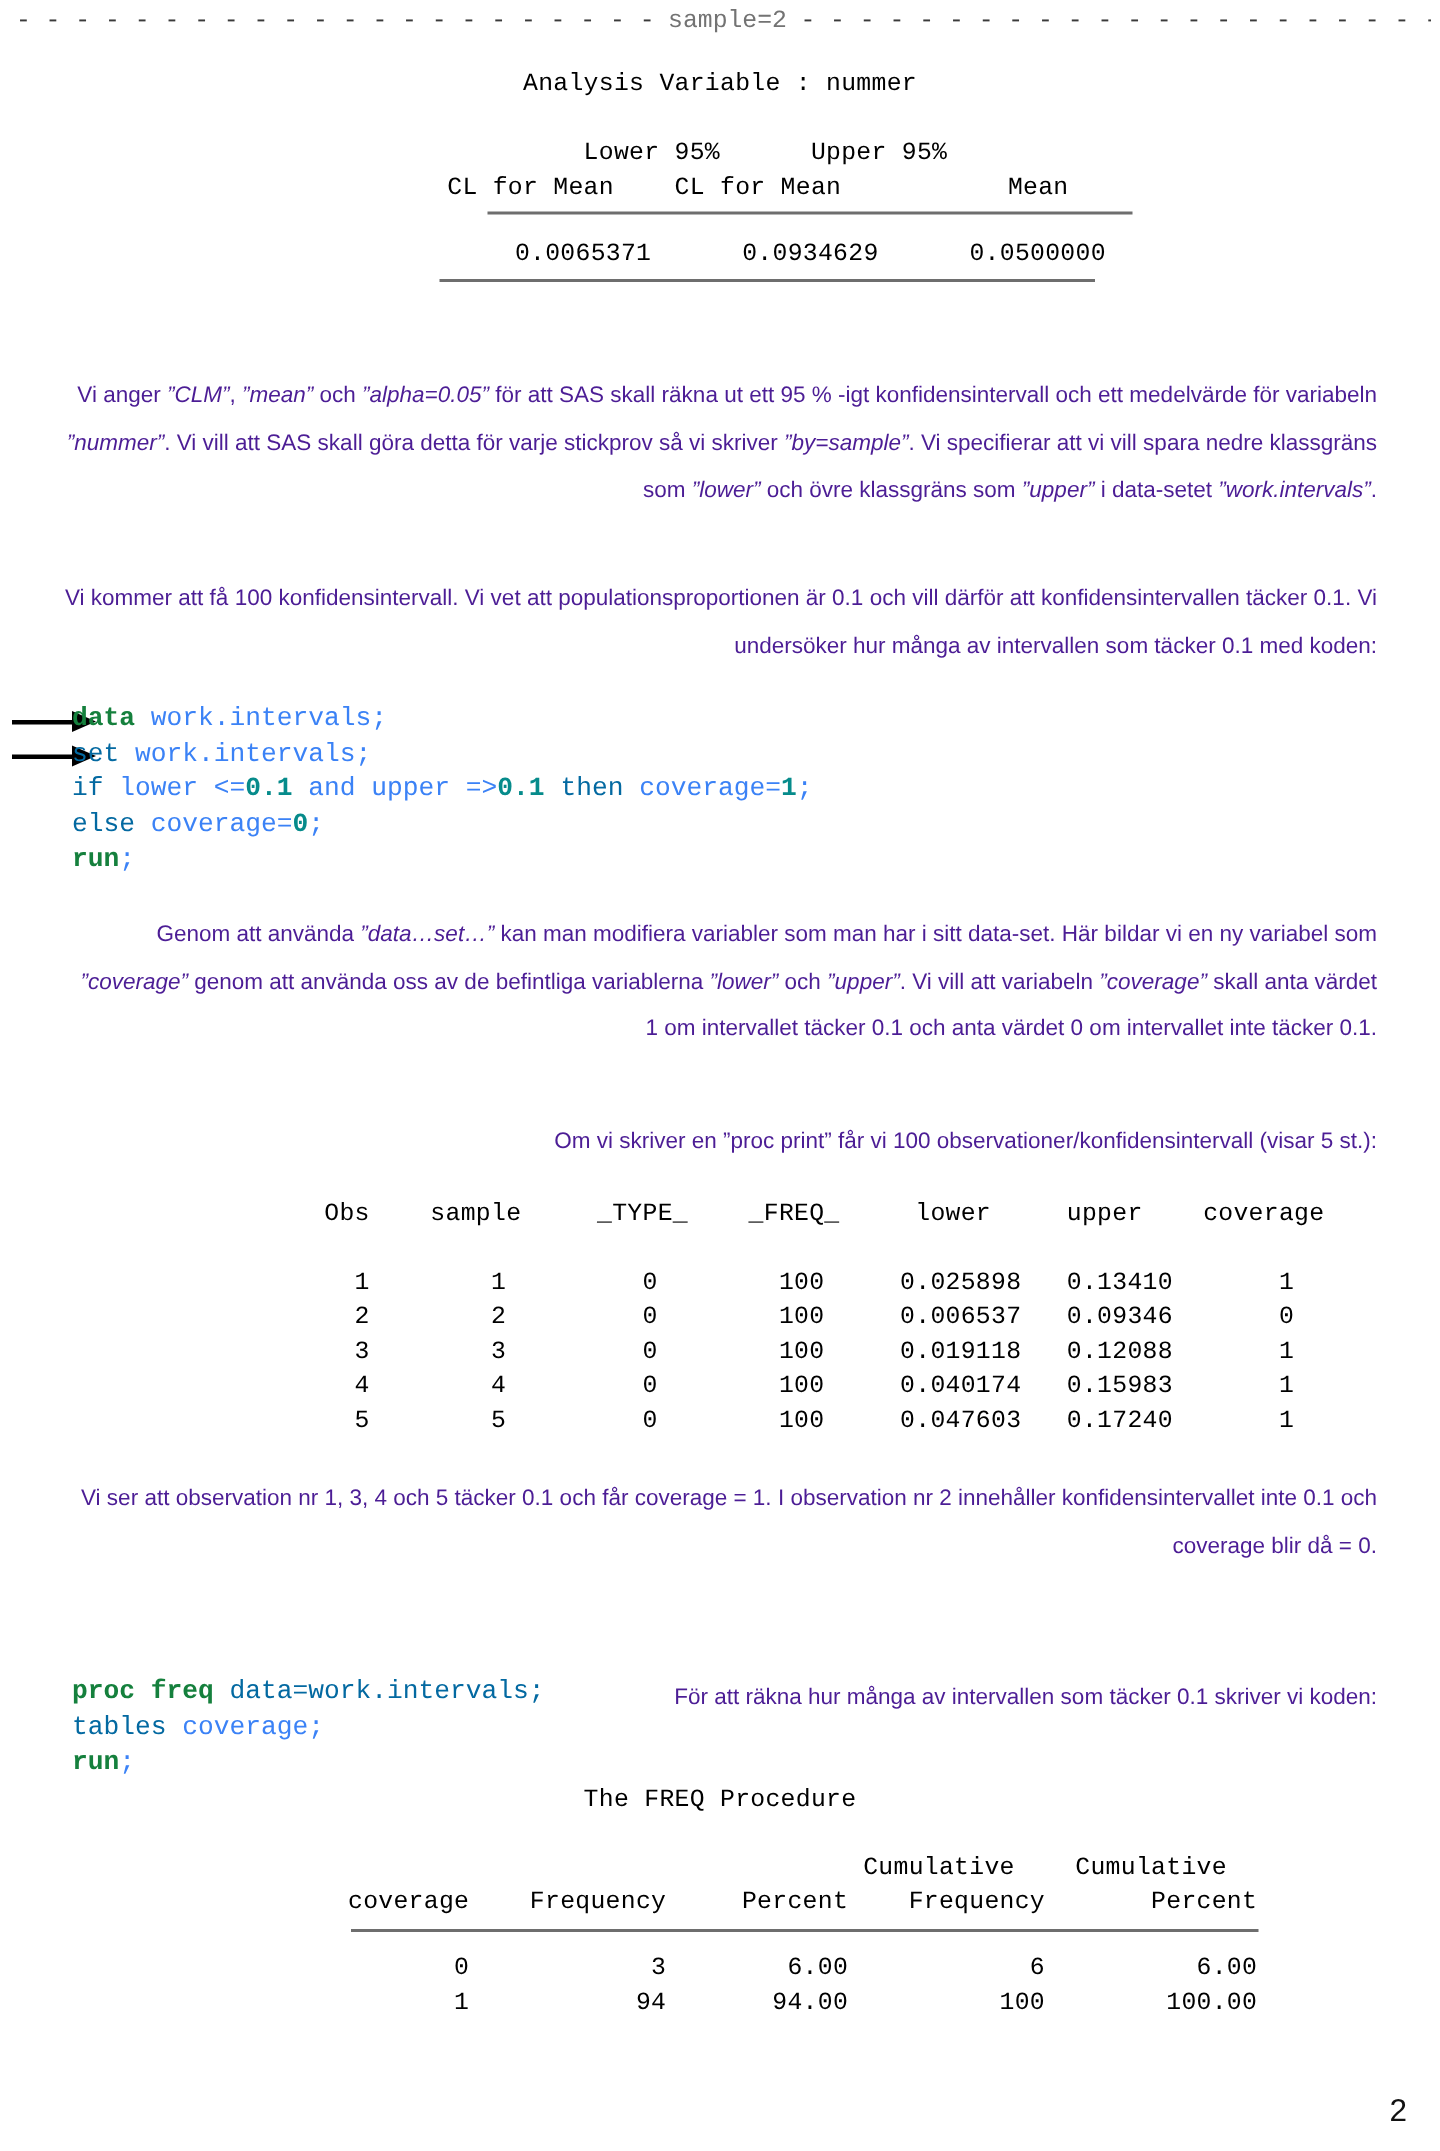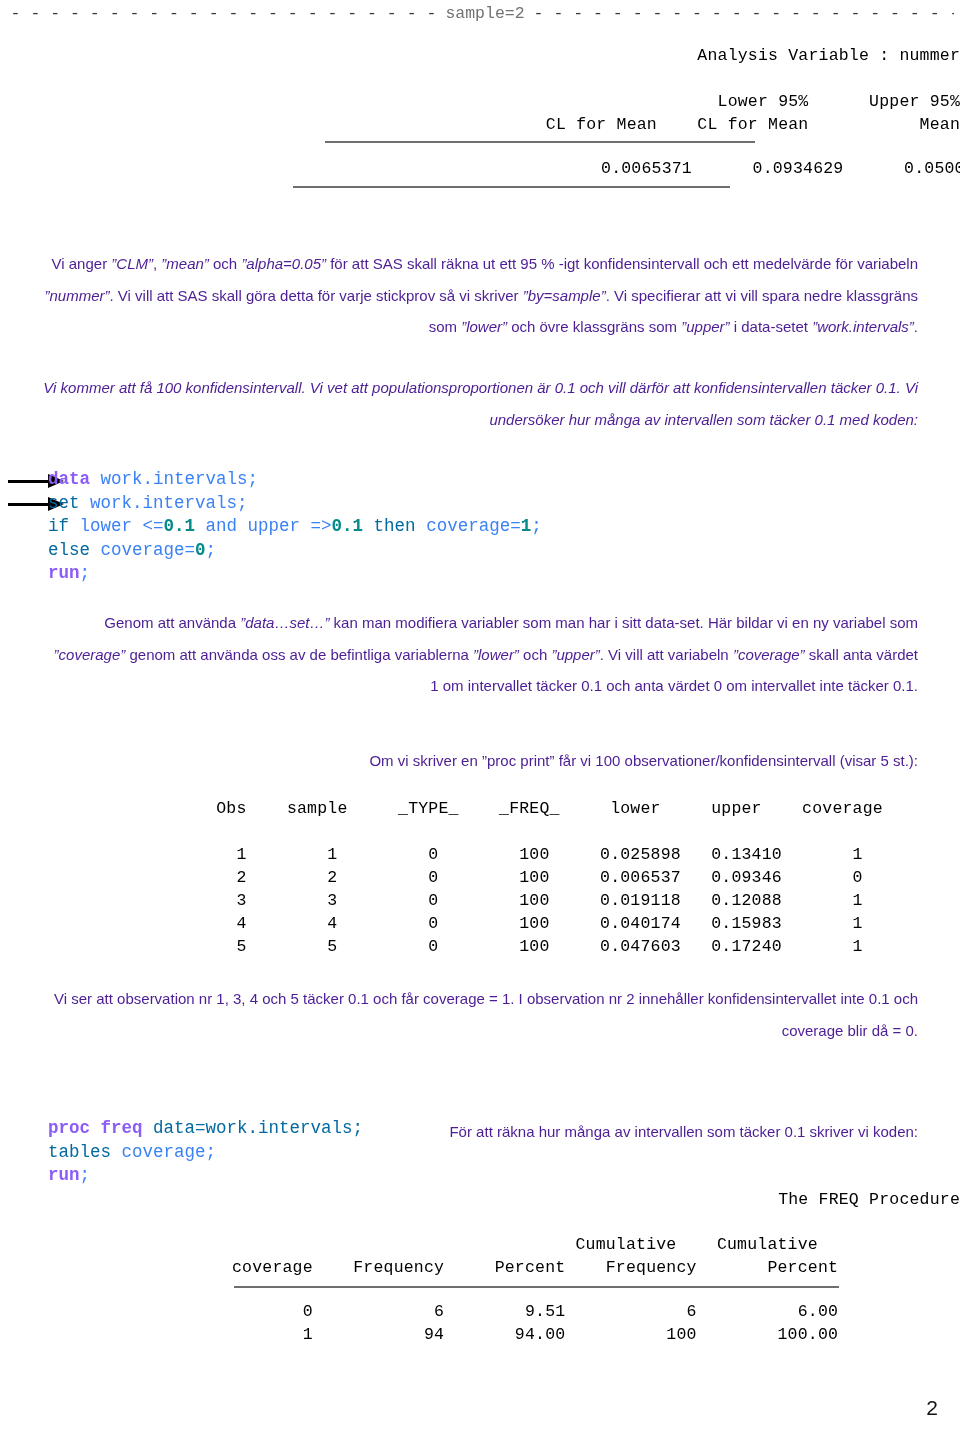--- a/index.html
+++ b/index.html
@@ -55,21 +55,21 @@
   .banner .sample-label {
     font-family: "Liberation Mono", "DejaVu Sans Mono", monospace;
     font-size: 16.5px;
     padding: 0 9px;
     color: #737373;
     white-space: pre;
   }
 
   
   .center-line {
-    text-align: right;
+    text-align: center;
   }
   .sasblock {
     position: absolute;
     left: 0;
     width: 960px;
   }
 
   
   .rule {
     position: absolute;
@@ -89,21 +89,21 @@
   .para i { font-style: italic; }
 
   
   .code {
     position: absolute;
     font-family: "Liberation Mono", "DejaVu Sans Mono", monospace;
     font-size: 17.5px;
     line-height: 23.5px;
     white-space: pre;
   }
-  .kw   { color: #8b5cf6; font-weight: bold; }
+  .kw   { color: #15803d; font-weight: bold; }
   .kw2  { color: #0369a1; }
   .plain{ color: #3b82f6; }
   .num  { color: #068b8b; font-weight: bold; text-align: center; }
 
   
   .arrow {
     position: absolute;
     width: 58px;
     height: 14px;
   }
@@ -149,21 +149,21 @@
   <div class="sasblock mono center-line" style="top:113px;">     CL for Mean    CL for Mean           Mean</div>
 
   <div class="rule" style="left:325px; top:141px; width:430px;"></div>
 
   <div class="sasblock mono center-line" style="top:157px;padding-left:35px;">     0.0065371      0.0934629      0.0500000</div>
 
   <div class="rule" style="left:293px; top:186px; width:437px;"></div>
 
   <div class="para" id="para1" style="left:43px; top:248px; width:875px;"><span>Vi anger </span><i>”CLM”</i><span>, </span><i>”mean”</i><span> och </span><i>”alpha=0.05”</i><span> för att SAS skall räkna ut ett 95 % -igt konfidensintervall och ett medelvärde för variabeln </span><i>”nummer”</i><span>. Vi vill att SAS skall göra detta för varje stickprov så vi skriver </span><i>”by=sample”</i><span>. Vi specifierar att vi vill spara nedre klassgräns som </span><i>”lower”</i><span> och övre klassgräns som </span><i>”upper”</i><span> i data-setet </span><i>”work.intervals”</i><span>.</span></div>
 
-  <div class="para" id="para2" style="left:43px; top:372px; width:875px;font-style:italic;"><span>Vi kommer att få 100 konfidensintervall. Vi vet att populationsproportionen är 0.1 och vill därför att konfidensintervallen täcker 0.1. Vi undersöker hur många av intervallen som täcker 0.1 med koden:</span></div>
+  <div class="para" id="para2" style="left:43px; top:383px; width:875px;"><span>Vi kommer att få 100 konfidensintervall. Vi vet att populationsproportionen är 0.1 och vill därför att konfidensintervallen täcker 0.1. Vi undersöker hur många av intervallen som täcker 0.1 med koden:</span></div>
 
   <div class="arrow" style="left:8px; top:474px;">
     <span class="shaft"></span>
     <span class="head"></span>
   </div>
   <div class="arrow" style="left:8px; top:497px;">
     <span class="shaft"></span>
     <span class="head"></span>
   </div>
 
@@ -183,17 +183,17 @@
 
   <div class="code" id="code2" style="left:48px; top:1117px;"><div><span class="kw">proc freq</span><span class="plain"> </span><span class="kw2">data=work.intervals;</span></div><div><span class="kw2">tables</span><span class="plain"> coverage;</span></div><div><span class="kw">run</span><span class="plain">;</span></div></div>
 
   <div class="sasblock mono center-line" style="top:1188px;">The FREQ Procedure</div>
 
   <div class="mono" style="position:absolute; left:232px; top:1256px;">coverage    Frequency     Percent    Frequency       Percent</div>
   <div class="mono" style="position:absolute; left:232px; top:1233px;">                                  Cumulative    Cumulative</div>
 
   <div class="rule" style="left:234px; top:1286px; width:605px;"></div>
 
-  <div class="mono" id="freqrows" style="position:absolute; left:232px; top:1300px;"><div>       0            6        9.51            6          6.00</div><div>       1           94       94.00          100        100.00</div></div>
+  <div class="mono" id="freqrows" style="position:absolute; left:232px; top:1300px;"><div>       0            3        6.00            6          6.00</div><div>       1           94       94.00          100        100.00</div></div>
 
   <div class="pageno">2</div>
 
 </div>
 
 </body></html>

